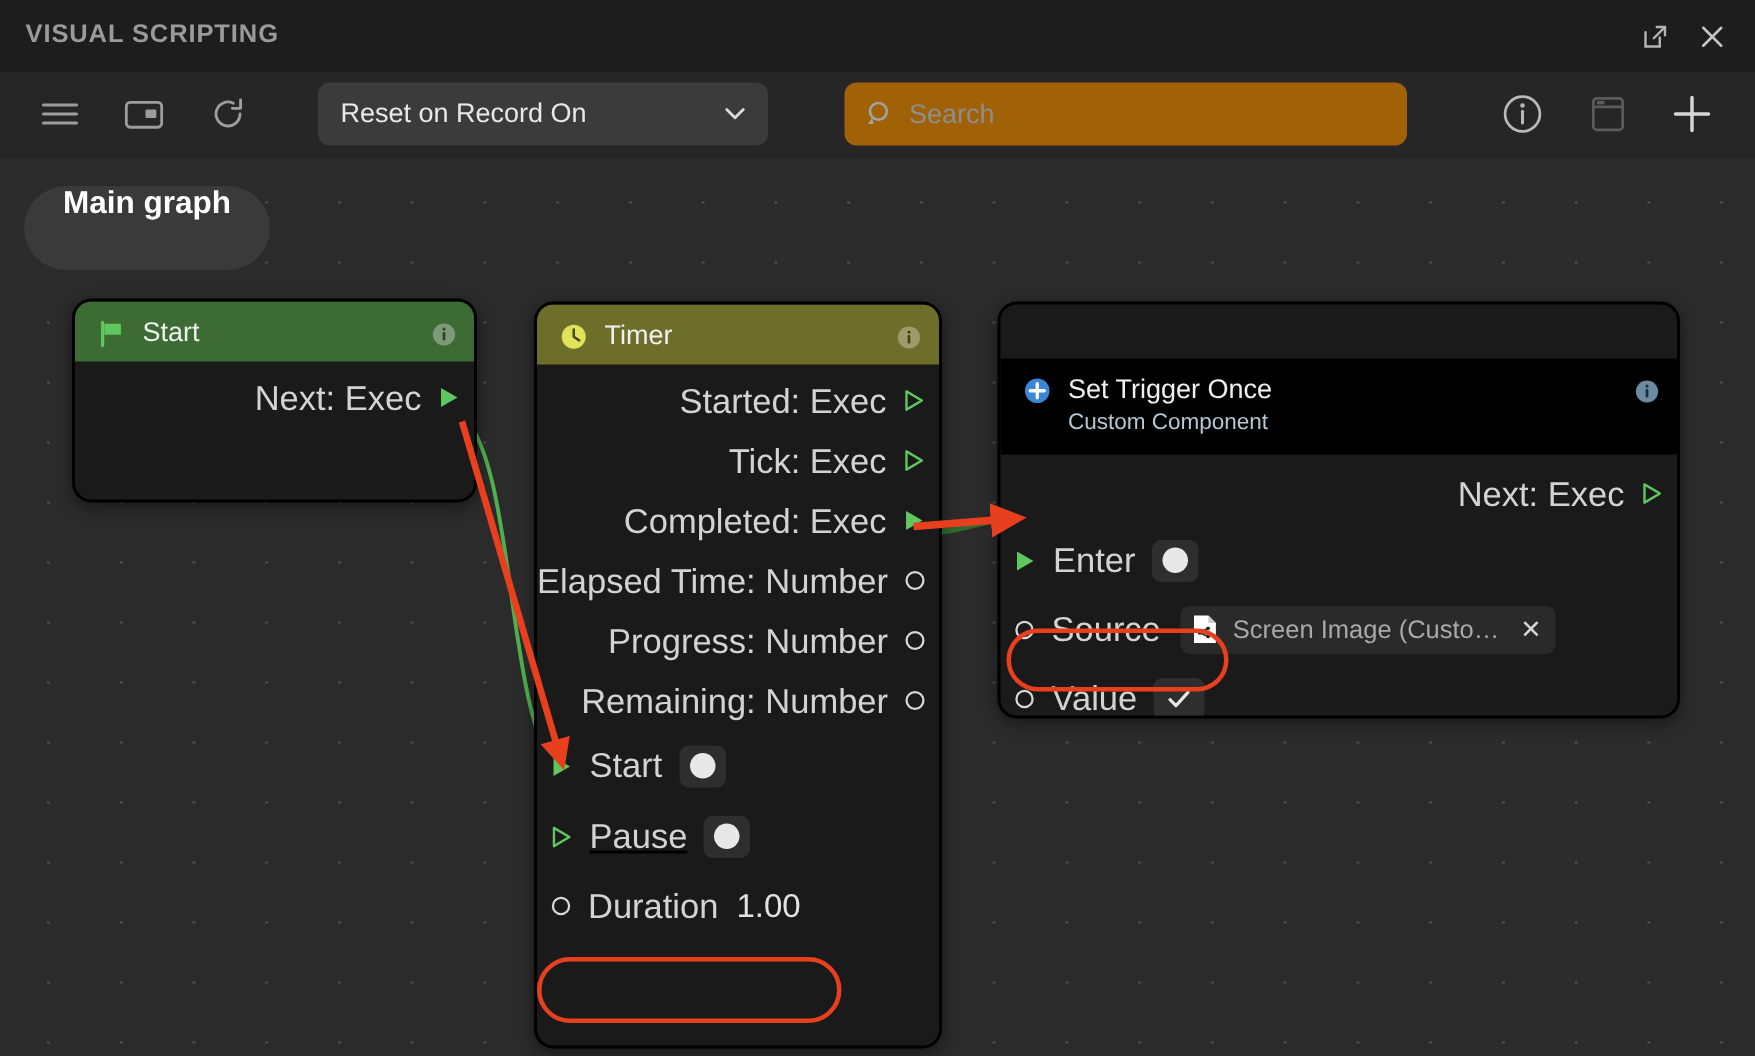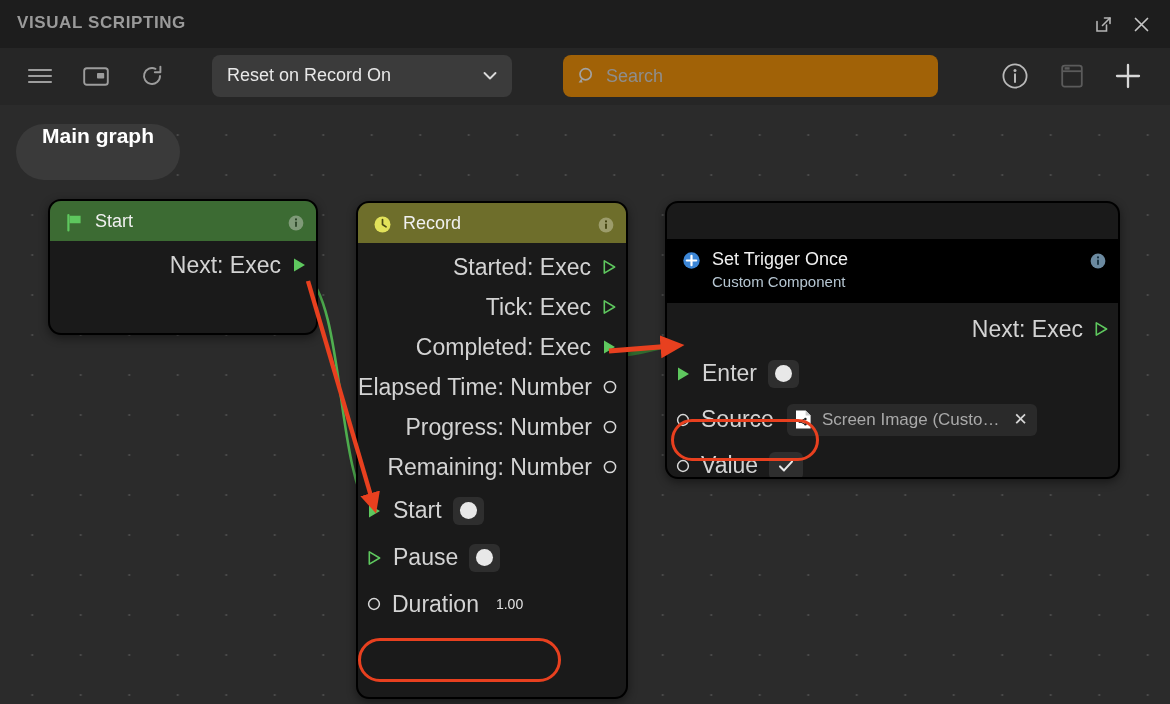--- a/index.html
+++ b/index.html
@@ -145,21 +145,21 @@
   .val-dot .ball {
     width: 17px; height: 17px; border-radius: 50%; background: #e8e8e8;
   }
   .val-check {
     width: 34px; height: 28px; border-radius: 6px;
     background: #2e2e2e; margin-left: 11px;
     display: flex; align-items: center; justify-content: center;
     cursor: pointer;
   }
   .num-val {
-    font-size: 14px; color: #e2e2e2; margin-left: 17px; cursor: pointer;
+    font-size: 22px; color: #e2e2e2; margin-left: 12px; cursor: pointer;
   }
 
   .obj-field {
     height: 32px; margin-left: 13px; padding: 0 9px 0 7px;
     background: #2a2a2a; border-radius: 6px;
     display: flex; align-items: center; cursor: pointer;
   }
   .obj-icon { width: 19px; height: 21px; flex: 0 0 19px; margin-right: 9px; }
   .obj-text {
     font-size: 17px; color: #a9a9a9; white-space: nowrap;
@@ -314,21 +314,21 @@
 
     <div class="node" id="node-timer" style="left:356px; top:96px; width:272px; height:498px;">
       <div class="node-header" style="background:#6e6e2b;">
         <span class="nh-icon">
           <svg width="19" height="19" viewBox="0 0 19 19">
             <circle cx="9.5" cy="9.5" r="8" fill="#e2e25a"></circle>
             <path d="M9.5 4.6 L9.5 9.5 L13.1 11.9" stroke="#4a4a14" stroke-width="1.7" fill="none" stroke-linecap="round" stroke-linejoin="round"></path>
           </svg>
         </span>
         <span class="nh-textwrap">
-          <span class="nh-title">Record</span>
+          <span class="nh-title">Timer</span>
         </span>
         <span class="nh-info">
           <svg width="16" height="16" viewBox="0 0 16 16">
             <circle cx="8" cy="8" r="7.4" fill="#9c9c6b"></circle>
             <circle cx="8" cy="4.4" r="1.05" fill="#43430f"></circle>
             <rect x="7.1" y="6.4" width="1.8" height="5.6" rx="0.8" fill="#43430f"></rect>
           </svg>
         </span>
       </div>
       <div class="node-body">
@@ -392,21 +392,21 @@
             <svg width="15" height="16" viewBox="0 0 15 16">
                 <path d="M2 1.6 L13 8 L2 14.4 Z" fill="#5ec75e"></path>
               </svg>
           </span>
           <span class="port-label">Start</span>
           <span class="val-dot">
               <span class="ball"></span>
             </span>
         </div>
 
-        <div class="port-row in" style="height:47px;">
+        <div class="port-row in" style="height:47px;text-decoration:underline;">
           <span class="tri">
             <svg width="15" height="16" viewBox="0 0 15 16">
                 <path d="M2.3 1.9 L12.6 8 L2.3 14.1 Z" fill="none" stroke="#5ec75e" stroke-width="1.6" stroke-linejoin="round"></path>
               </svg>
           </span>
           <span class="port-label">Pause</span>
           <span class="val-dot">
               <span class="ball"></span>
             </span>
         </div>

